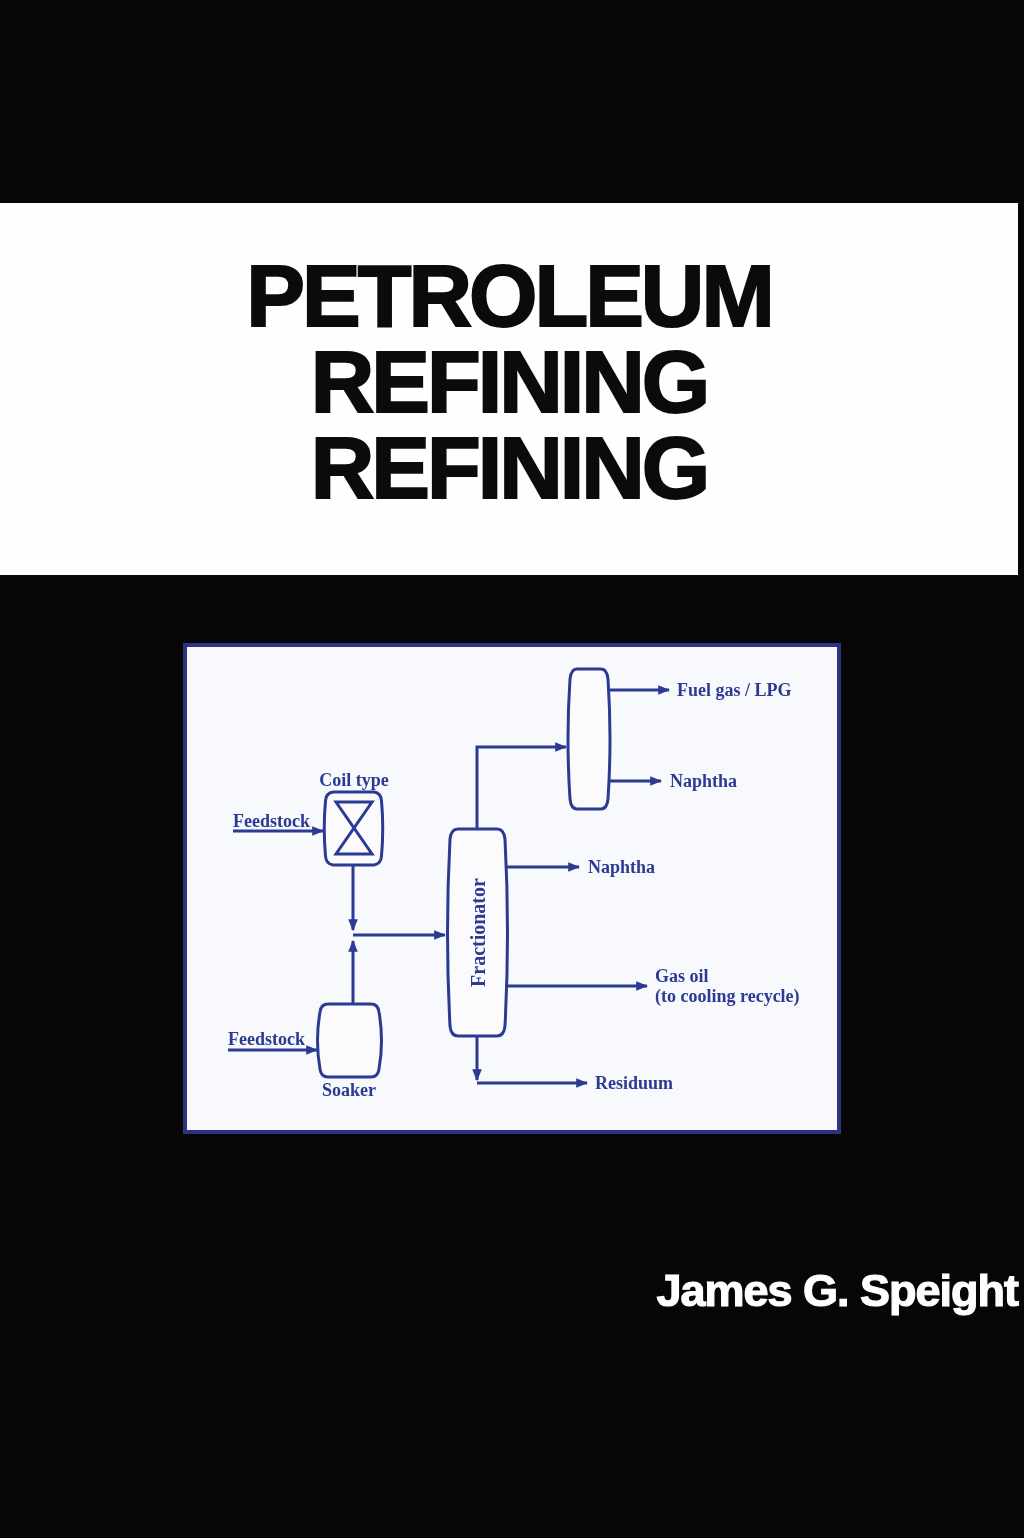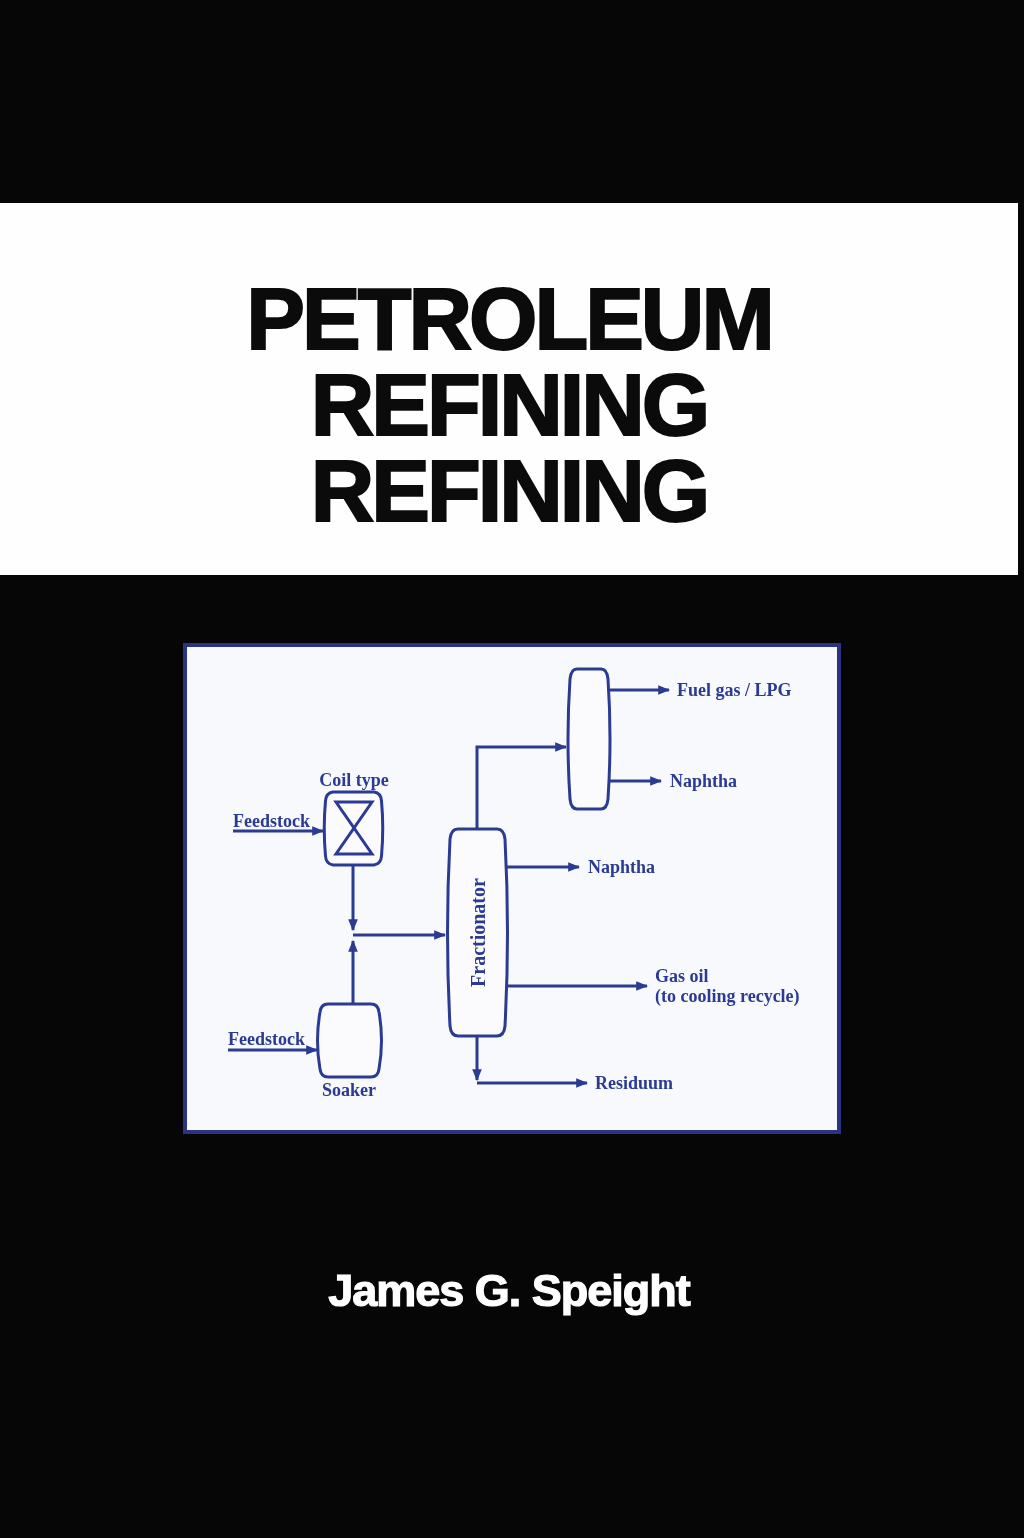--- a/index.html
+++ b/index.html
@@ -9,21 +9,21 @@
     background:#060607;
     overflow:hidden;
     font-family:"Liberation Sans", sans-serif;
   }
   .band{
     position:absolute;left:0;top:203px;
     width:1018px;height:372px;
     background:#fefefe;
   }
   .title{
-    padding-top:73px;
+    padding-top:50px;
     text-align:center;
     font-weight:900;
     font-size:88px;
     line-height:86px;
     letter-spacing:-3px;
     color:#0b0b0b;
     -webkit-text-stroke:2px #0b0b0b;
   }
   .panel{
     position:absolute;left:183px;top:643px;
@@ -36,21 +36,21 @@
     font-weight:bold;
     font-size:18px;
     fill:#2b3a92;
   }
   .frac-text{font-size:20px;}
   .pipe{stroke:#2b3a92;stroke-width:3;fill:none;}
   .vessel{stroke:#2b3a92;stroke-width:3;fill:#fbfbfe;}
   .authors{
     position:absolute;left:0;top:1262px;
     width:1018px;
-    text-align:center;
+    text-align:right;
     color:#ffffff;
     font-weight:900;
     font-size:45px;
     line-height:57px;
     letter-spacing:-1px;
     -webkit-text-stroke:1.2px #ffffff;
   }
 </style>
 </head>
 <body>

